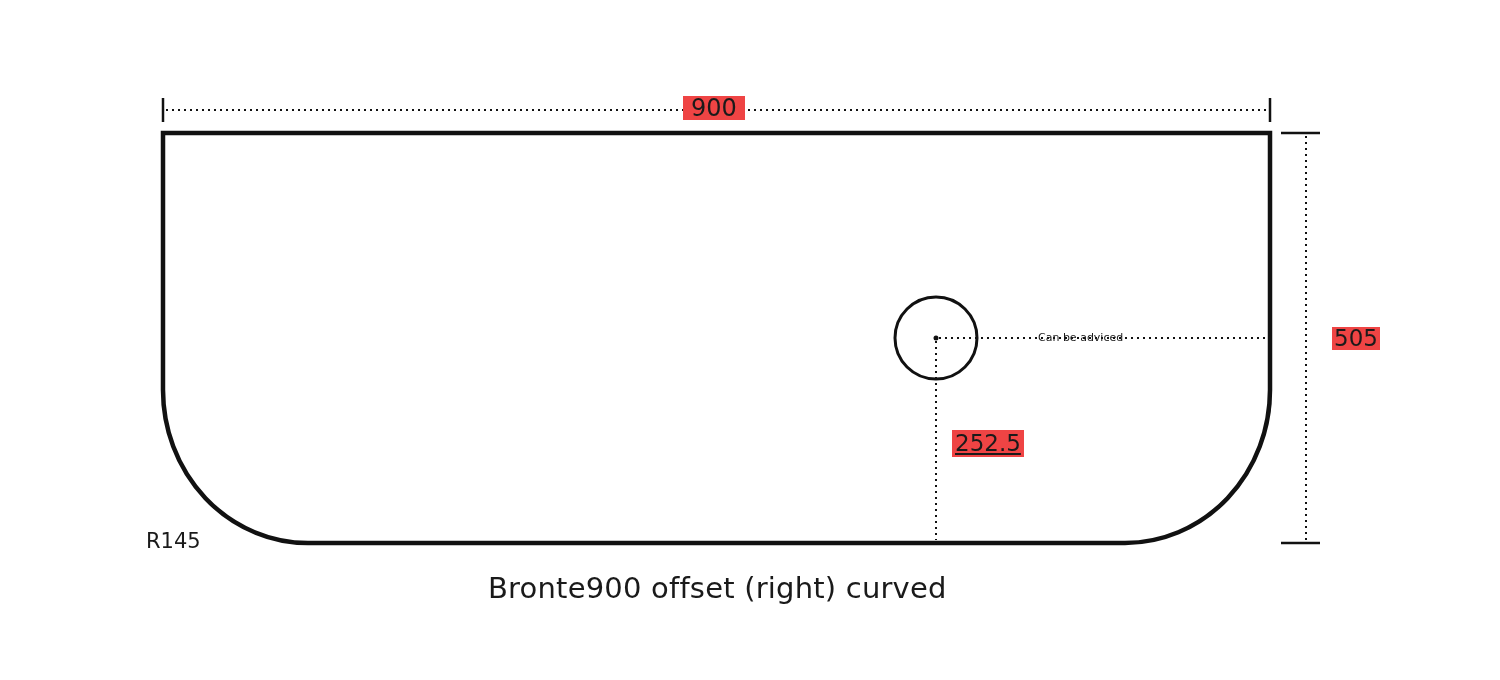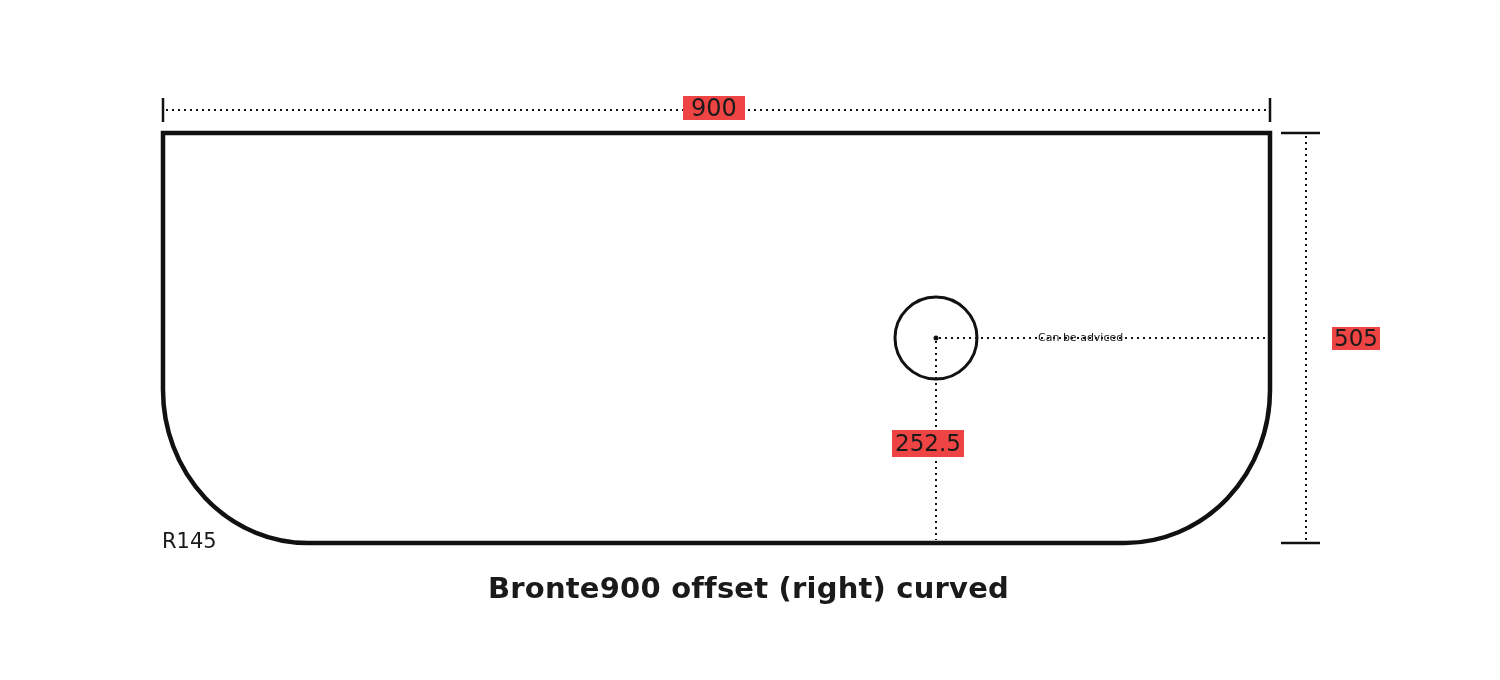--- a/index.html
+++ b/index.html
@@ -2,24 +2,24 @@
 <html><head>
   <meta charset="utf-8">
   <style>
     html, body { margin: 0; padding: 0; background: #ffffff; }
     body { width: 1500px; height: 680px; position: relative; overflow: hidden;
            font-family: "DejaVu Sans", "Liberation Sans", sans-serif; color: #1a1a1a; }
     svg.drawing { position: absolute; left: 0; top: 0; }
     .lbl { position: absolute; white-space: nowrap; line-height: 1; background: #ef4444; }
     .dim-width { left: 683px; top: 96px; font-size: 24px; padding: 0 8px; }
     .dim-height { left: 1284px; top: 327px; font-size: 23px; padding: 0 2px; margin-left: 48px; }
-    .dim-hole { left: 892px; top: 430px; font-size: 23px; padding: 2px 3px; }
+    .dim-hole { left: 952px; top: 430px; font-size: 23px; padding: 2px 3px; text-decoration: underline; }
     .note { left: 1038px; top: 332px; font-size: 11px; background: transparent; }
-    .radius { left: 146px; top: 531px; font-size: 21px; background: transparent; margin-left: 16px; }
-    .title { left: 488px; top: 574px; font-size: 29px; font-weight: bold; background: transparent;
+    .radius { left: 146px; top: 531px; font-size: 21px; background: transparent; }
+    .title { left: 488px; top: 574px; font-size: 29px; font-weight: normal; background: transparent;
              font-family: "DejaVu Sans", sans-serif; letter-spacing: 0.2px; }
   </style>
 </head>
 <body>
 
 <svg class="drawing" width="1500" height="680" viewBox="0 0 1500 680" xmlns="http://www.w3.org/2000/svg">
 
   <g>
     <line x1="163" y1="98" x2="163" y2="122" stroke="#111" stroke-width="2.5"></line>
     <line x1="1270" y1="98" x2="1270" y2="122" stroke="#111" stroke-width="2.5"></line>

